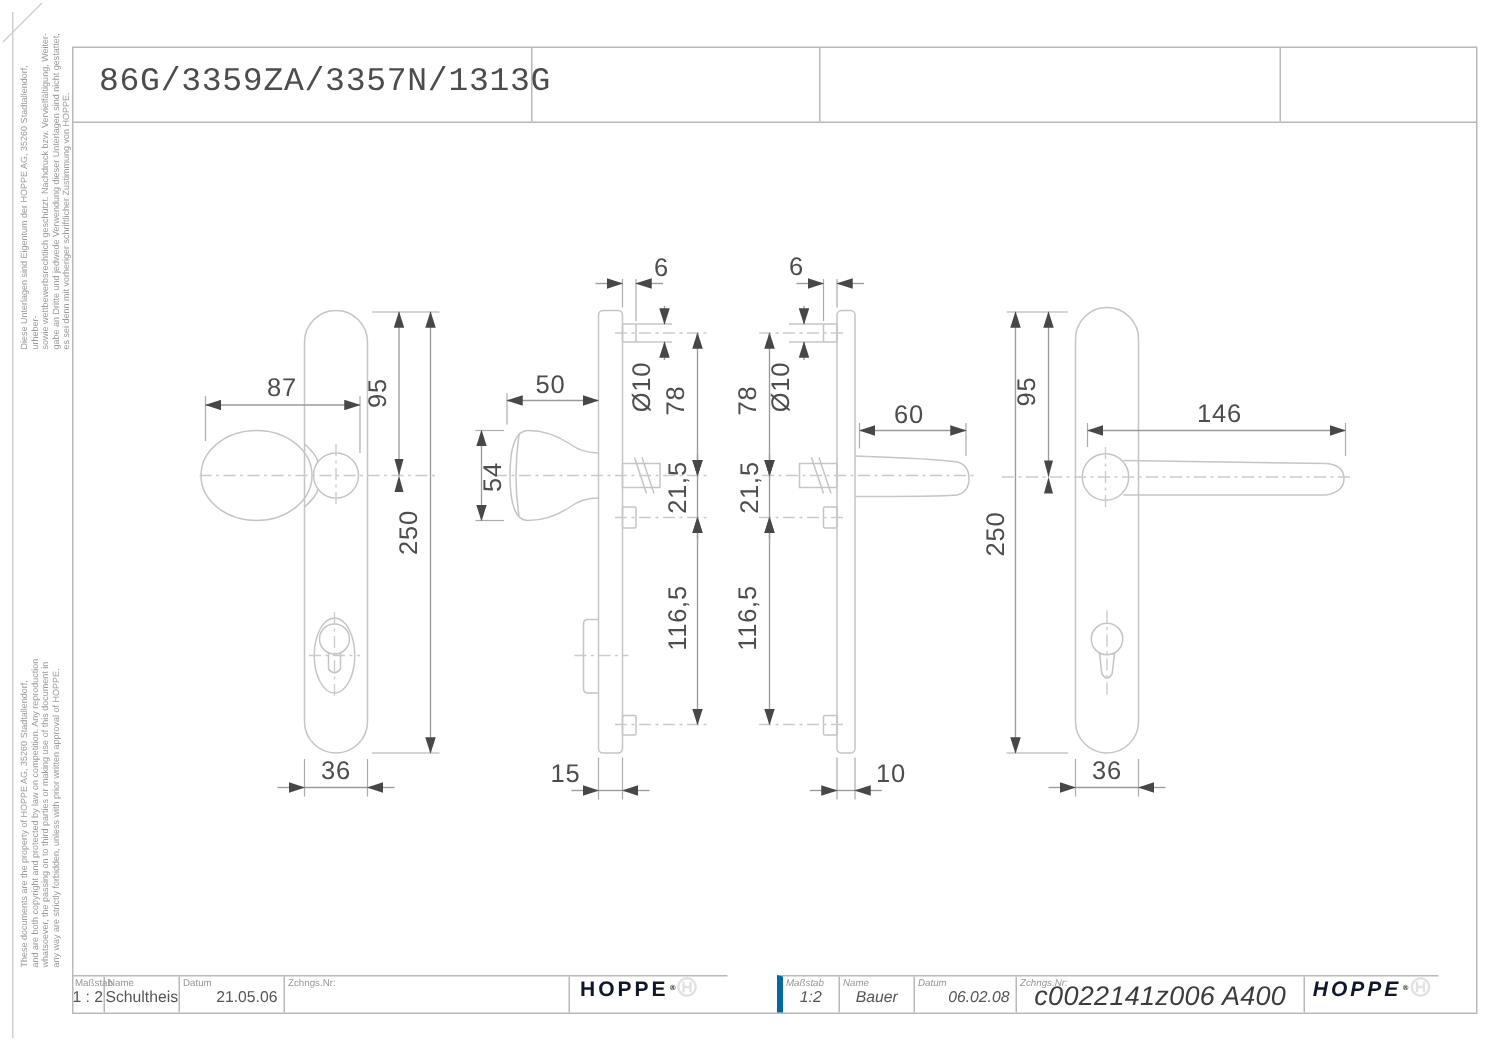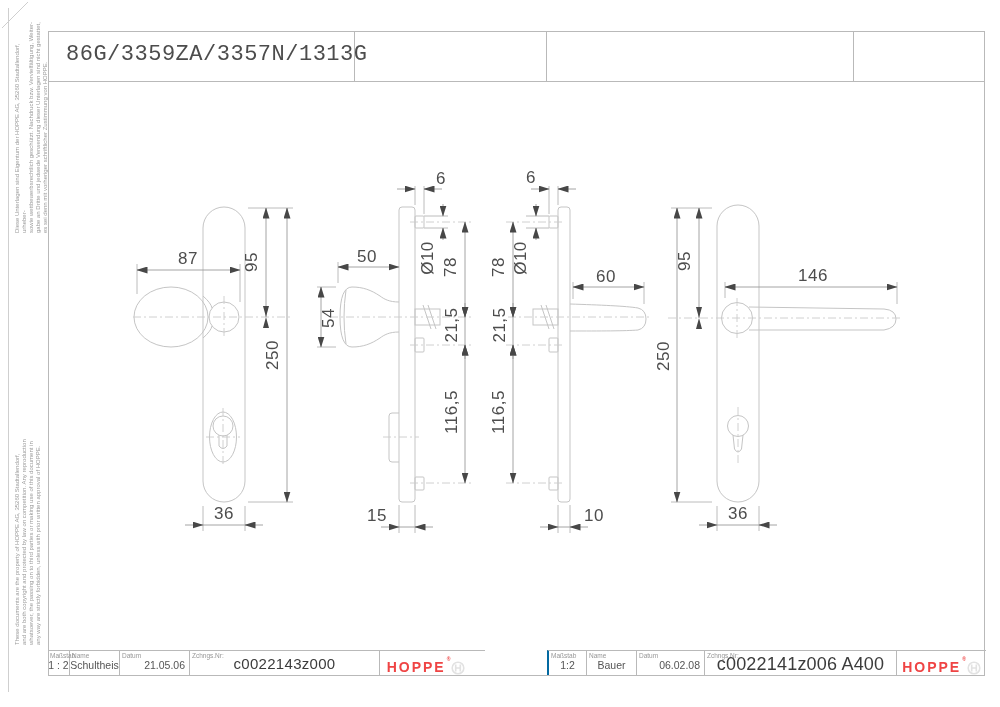--- a/index.html
+++ b/index.html
@@ -11,30 +11,30 @@
   .band-bottom{left:48px;top:81px;width:936px;height:1px;background:#b9b9b9;}
   .vdiv{top:32px;width:1px;height:49px;background:#b9b9b9;}
   .sheet-edge{left:8px;top:8px;width:1px;height:684px;background:#cfcfcf;}
   .page-title{left:66px;top:42px;font-size:22px;letter-spacing:.5px;color:#4c4c4c;font-family:Liberation Mono, monospace;}
   
   .vtext{font-size:6px;line-height:7px;color:#9a9a9a;white-space:pre-line;
          transform:rotate(-90deg);transform-origin:0 0;}
   
   .tblock{top:650px;height:24px;border-top:1px solid #b9b9b9;display:flex;}
   .tb-left{left:48px;width:437px;}
-  .tb-right{left:547px;width:437px;border-left:2px solid #0369a1;}
+  .tb-right{left:518px;width:437px;border-left:4px solid #0369a1;font-style:italic;}
   .cell{position:relative;border-right:1px solid #b9b9b9;height:24px;box-sizing:border-box;}
   .cell:last-child{border-right:none;}
   .cell .lbl{position:absolute;top:1px;left:2px;font-size:6.5px;color:#979797;white-space:nowrap;}
   .cell .val{position:absolute;left:0;right:0;top:8px;text-align:center;font-size:10.5px;color:#555;}
   .cell .val.right{text-align:right;padding-right:4px;}
   .cell .val.big{top:4px;font-size:15px;color:#3c3c3c;letter-spacing:.3px;}
   .cell .val.big2{top:3px;font-size:18px;color:#3c3c3c;letter-spacing:.2px;}
-  .logo{position:absolute;inset:0;display:flex;align-items:flex-end;justify-content:center;
-        gap:1px;color:#ef4444;font-weight:bold;font-size:14px;letter-spacing:2px;}
+  .logo{position:absolute;inset:0;display:flex;align-items:flex-start;justify-content:center;
+        gap:1px;color:#0f172a;font-weight:bold;font-size:14px;letter-spacing:2px;}
   .logo .reg{font-size:5px;font-weight:bold;align-self:flex-start;margin-top:5px;letter-spacing:0;}
   .footer-note{top:683px;right:12px;font-size:9.5px;color:#8d8d8d;}
   
   svg.linework{position:absolute;left:0;top:0;pointer-events:none;}
   .outline{stroke:#c5c5c5;stroke-width:1;fill:none;}
   .dash{stroke:#cbcbcb;stroke-width:.9;fill:none;stroke-dasharray:8 3 2 3;}
   .dim{stroke:#9a9a9a;stroke-width:.9;fill:none;}
   .ext{stroke:#ababab;stroke-width:.8;fill:none;}
   .dim-text{font-family:"Liberation Sans",sans-serif;font-size:17px;fill:#4d4d4d;
             letter-spacing:.5px;text-anchor:middle;}
@@ -267,21 +267,20 @@
     <div class="cell" style="width:50px">
       <div class="lbl">Name</div>
       <div class="val">Schultheis</div>
     </div>
     <div class="cell" style="width:70px">
       <div class="lbl">Datum</div>
       <div class="val right">21.05.06</div>
     </div>
     <div class="cell" style="width:190px">
       <div class="lbl">Zchngs.Nr:</div>
-      <div class="val big">c0022143z000</div>
     </div>
     <div class="cell" style="width:92px">
       <div class="logo">
         <span>HOPPE</span>
           <span class="reg">®</span>
           <svg width="14" height="14" viewBox="0 0 14 14">
             <circle cx="7" cy="7" r="5.8" fill="none" stroke="#e2e2e2" stroke-width="1.6"></circle>
             <path d="M4.7 3.5 V10.5 M9.3 3.5 V10.5 M4.7 7 H9.3" stroke="#e2e2e2" stroke-width="1.6" fill="none"></path>
           </svg>
       </div>

